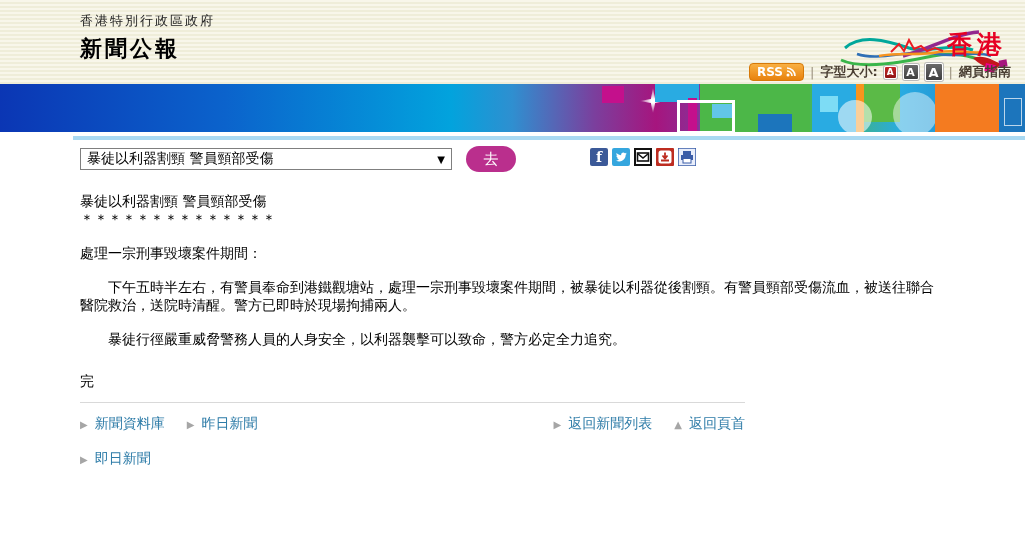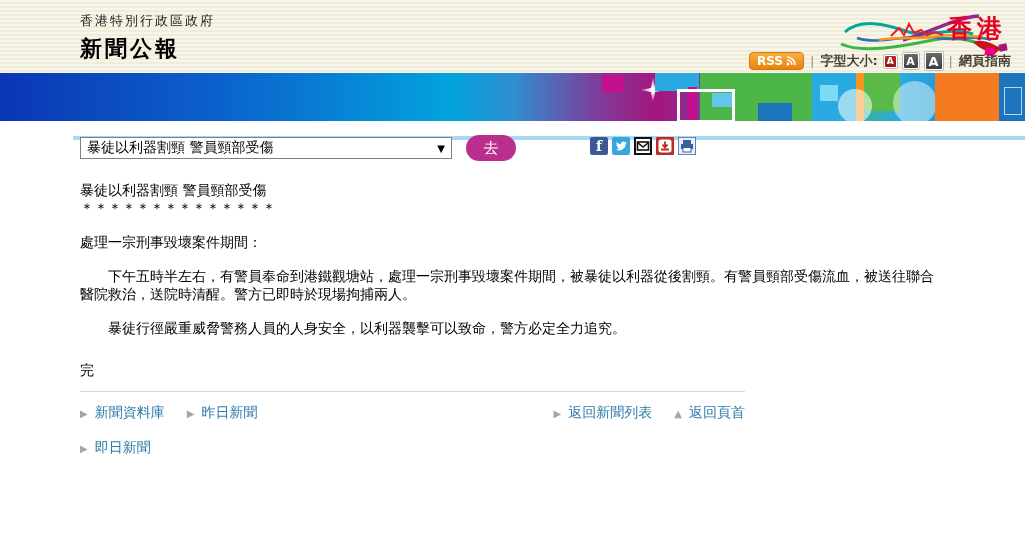--- a/index.html
+++ b/index.html
@@ -2,29 +2,29 @@
 <html><head>
 <meta charset="utf-8">
 <style>
   * { margin:0; padding:0; box-sizing:border-box; }
   html,body { background:#ffffff; }
   body { font-family:"DejaVu Sans","Liberation Sans",sans-serif; width:1025px; height:559px; overflow:hidden; }
   .page { position:relative; width:1025px; height:559px; background:#fff; }
 
   
   .header {
-    position:relative; height:73px;
+    position:relative; height:84px;
     background:repeating-linear-gradient(180deg,#f8f6ea 0 2px,#efedd9 2px 4px);
   }
   .gov-title { position:absolute; left:80px; top:12px; color:#111; }
   .gov-name { font-size:13px; letter-spacing:2px; color:#222; }
   .site-title { font-size:22px; font-weight:bold; letter-spacing:3px; margin-top:4px; color:#000; }
 
   
-  .brand { position:absolute; right:12px; top:4px; width:180px; height:58px; }
+  .brand { position:absolute; right:12px; top:20px; width:180px; height:58px; }
   .brand svg { position:absolute; left:0; top:0; }
   .brand-text { position:absolute; right:6px; top:8px; font-size:25px; font-weight:bold; color:#e60023; letter-spacing:5px; }
 
   
   .tabs { position:absolute; left:68px; bottom:0; display:flex; gap:5px; }
   .tab { height:24px; line-height:24px; color:#fff; font-size:13px; padding:0 22px 0 12px; cursor:pointer; }
   .tab-red { background:#b4282e; clip-path:polygon(0 0, calc(100% - 16px) 0, 100% 100%, 0 100%); }
   .tab-gray { background:#757575; clip-path:polygon(0 0, calc(100% - 16px) 0, 100% 100%, 16px 100%); padding-left:26px; }
 
   

